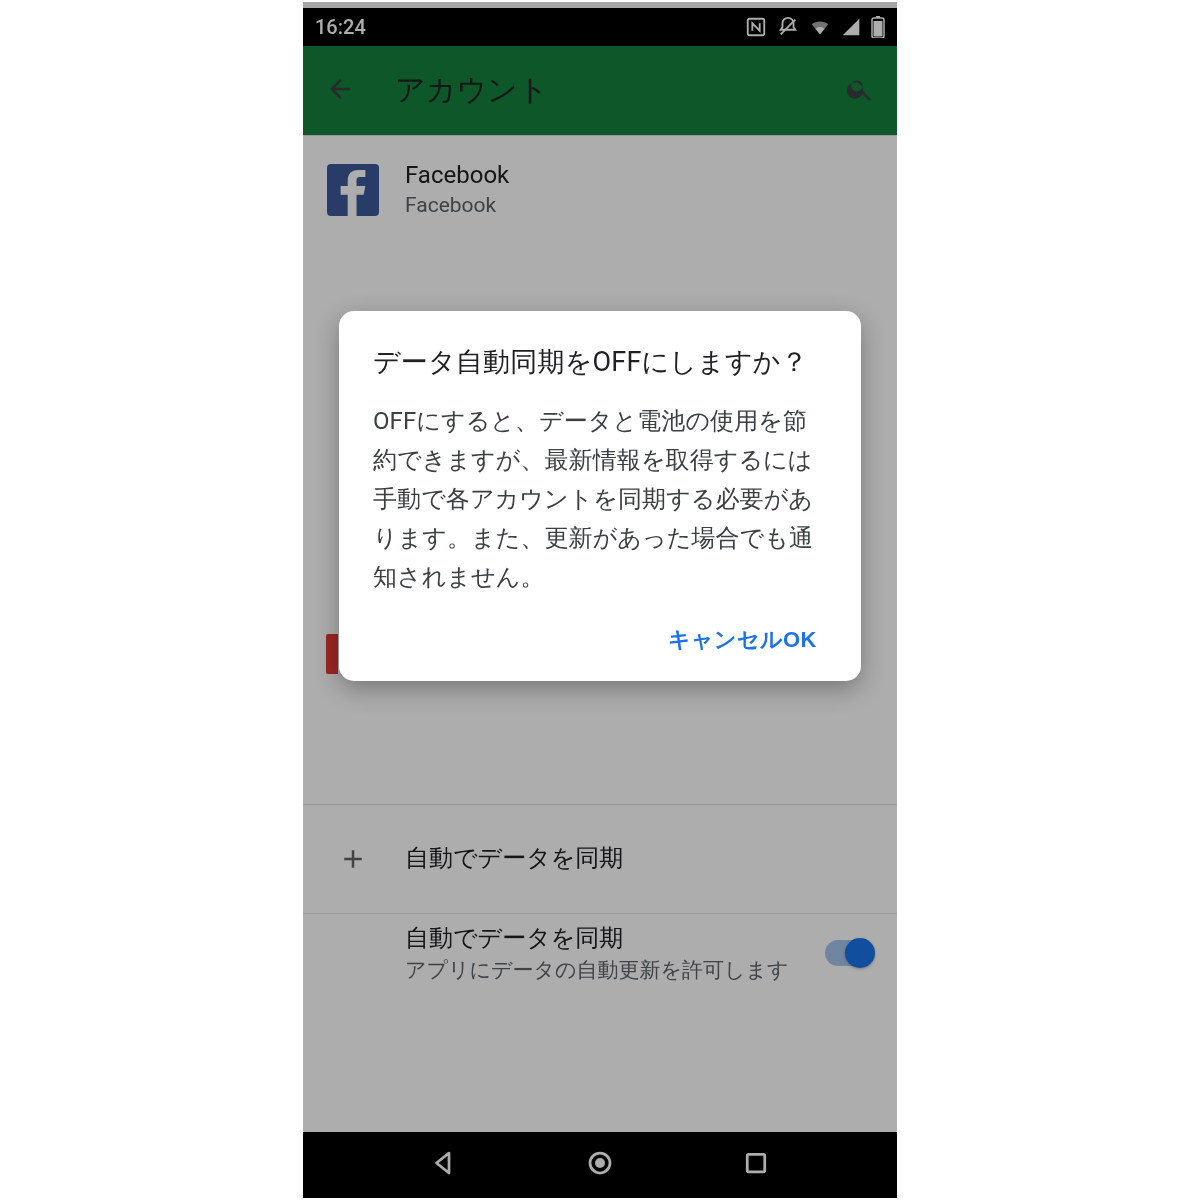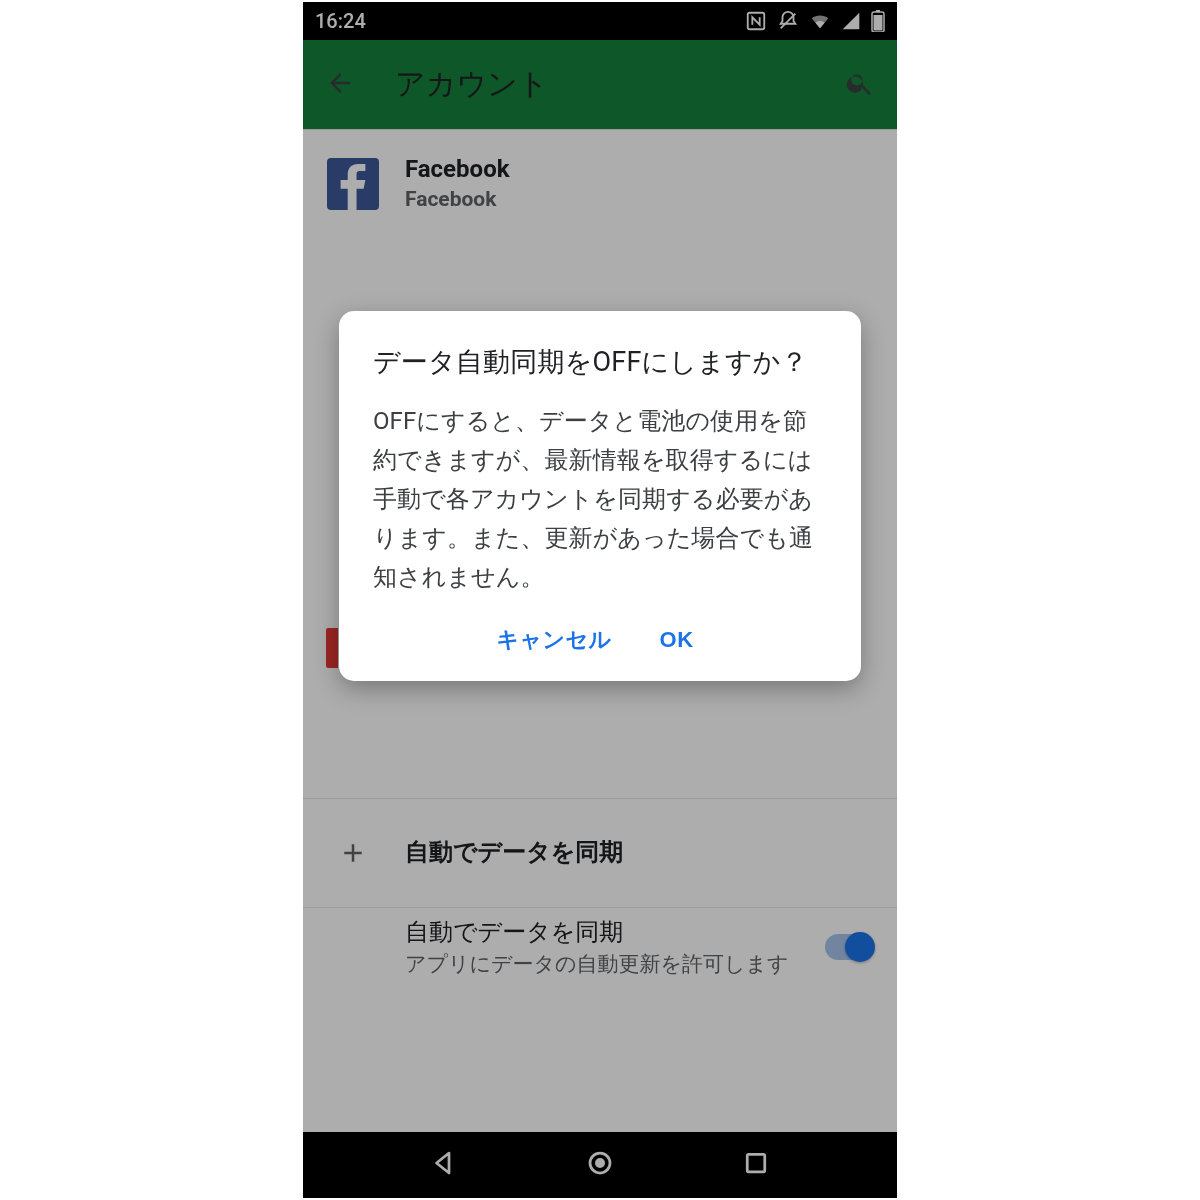--- a/index.html
+++ b/index.html
@@ -31,20 +31,21 @@
       background: #000000;
       display: flex;
       align-items: center;
       justify-content: space-between;
       padding: 0 12px;
       color: #ffffff;
       font-size: 20px;
       font-weight: 500;
       position: relative;
       z-index: 1;
+      margin-top: 6px;
     }
     .status-left { display: flex; align-items: center; }
     .status-right { display: flex; align-items: center; gap: 10px; }
     .status-icon-svg { display: block; }
     .app-bar {
       height: 90px;
       background: #15803d;
       display: flex;
       align-items: center;
       padding: 0 22px;
@@ -61,21 +62,20 @@
       z-index: 1;
       background: #ffffff;
       height: calc(100% - 38px - 90px - 66px);
     }
     .list-item {
       display: flex;
       align-items: center;
       padding: 22px 24px;
       gap: 26px;
       min-height: 108px;
-      font-weight: bold;
     }
     .app-icon {
       width: 52px;
       height: 52px;
       border-radius: 4px;
       flex-shrink: 0;
     }
     .fb-icon {
       background: #3b5998;
       display: flex;
@@ -155,22 +155,21 @@
     }
     .dialog-body {
       font-size: 24px;
       color: #3c4043;
       line-height: 1.62;
       margin-bottom: 28px;
       letter-spacing: 0.1px;
     }
     .dialog-actions {
       display: flex;
-      justify-content: center;
-      gap: 48px;
+      justify-content: flex-end;
       padding-right: 10px;
       padding-bottom: 6px;
     }
     .dialog-btn {
       background: none;
       border: none;
       font-size: 22px;
       font-weight: 600;
       color: #1a73e8;
       cursor: pointer;

